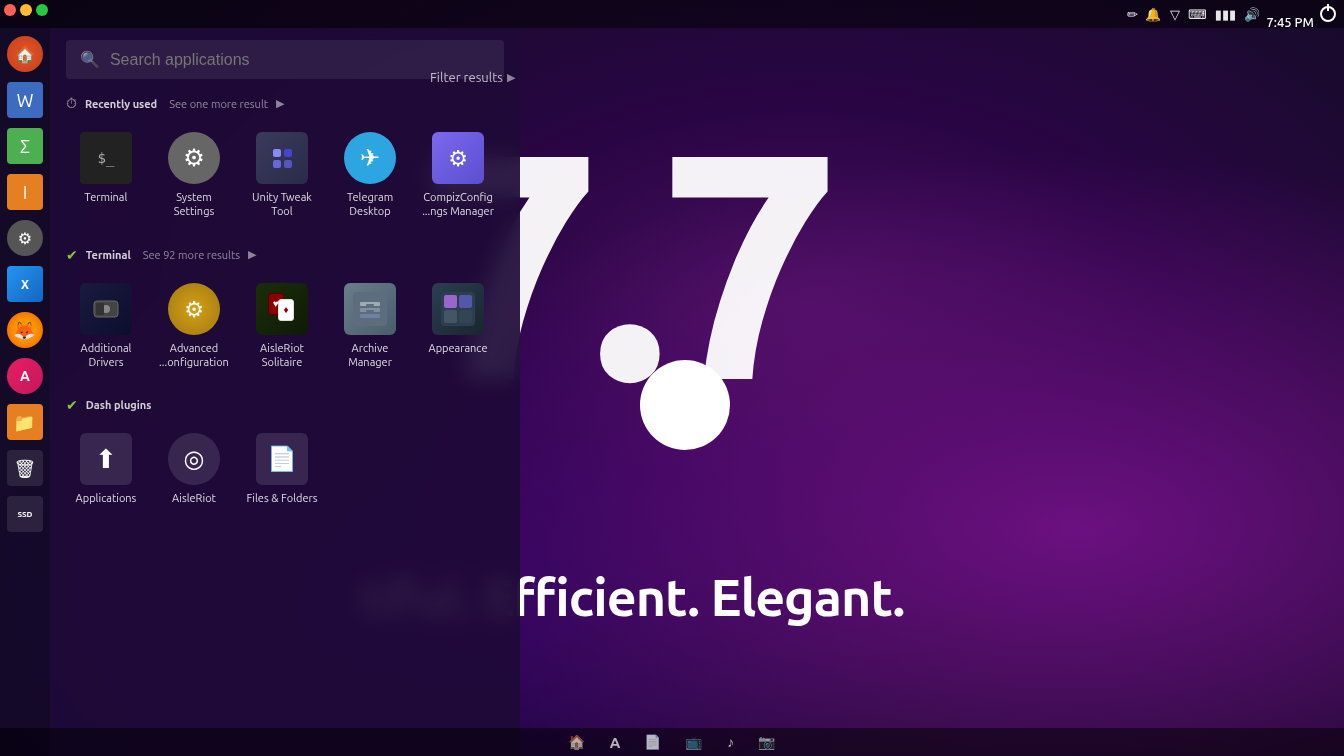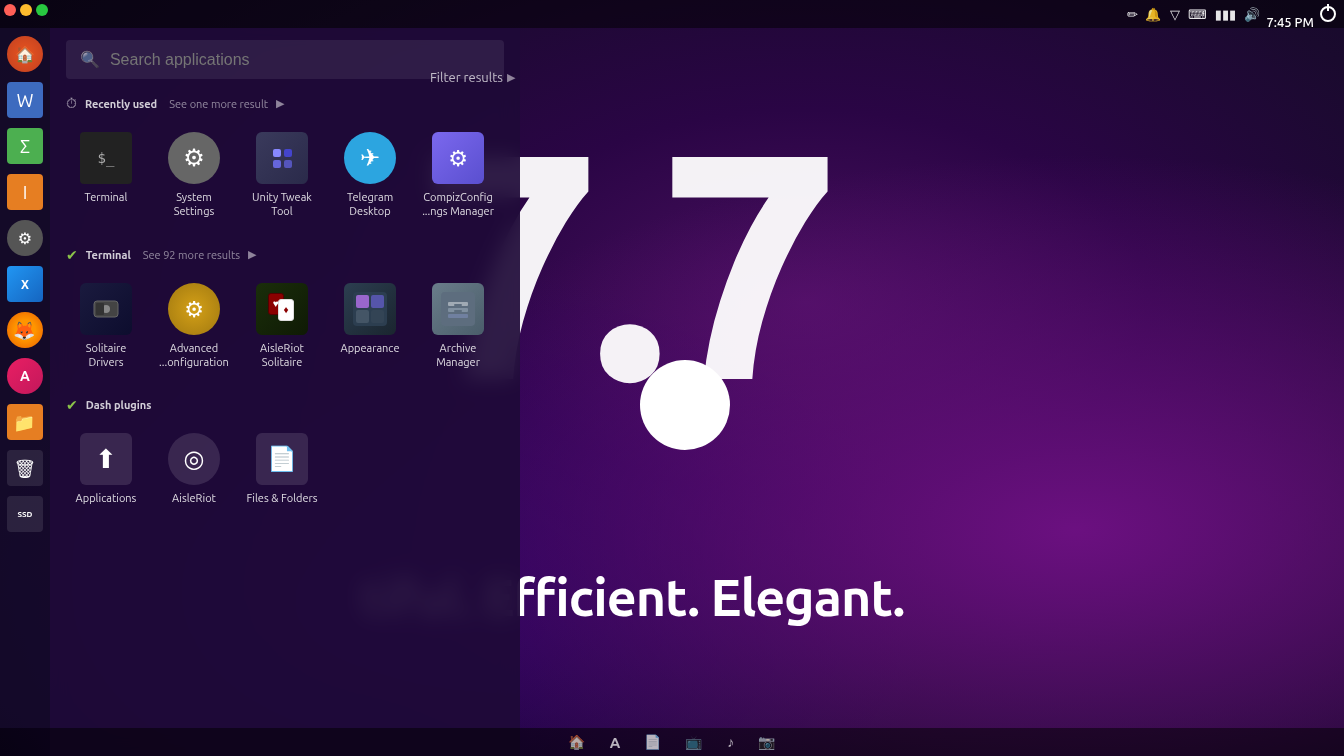--- a/index.html
+++ b/index.html
@@ -429,64 +429,64 @@
   <div class="app-grid">
 
     <div class="app-item">
       <div class="app-icon-box" style="background:linear-gradient(135deg,#1a1a3e,#0d0d2e);border-radius:6px;color:white;display:flex;align-items:center;justify-content:center;font-size:22px;">
         <svg width="32" height="32" viewBox="0 0 32 32">
           <rect x="4" y="8" width="24" height="16" rx="3" fill="#444" stroke="#666" stroke-width="1"></rect>
           <circle cx="16" cy="16" r="4" fill="#888"></circle>
           <rect x="6" y="10" width="8" height="12" rx="1" fill="#333"></rect>
         </svg>
       </div>
-      <span class="app-label">Solitaire Drivers</span>
+      <span class="app-label">Additional Drivers</span>
     </div>
 
     <div class="app-item">
       <div class="app-icon-box" style="background:radial-gradient(circle,#d4a017,#a07810);border-radius:50%;color:white;display:flex;align-items:center;justify-content:center;font-size:22px;">⚙</div>
       <span class="app-label">Advanced ...onfiguration</span>
     </div>
 
     <div class="app-item">
       <div class="app-icon-box" style="background:linear-gradient(135deg,#1a2e0a,#0f1a05);border-radius:6px;color:white;display:flex;align-items:center;justify-content:center;font-size:22px;">
         <div style="position:relative;width:36px;height:36px;">
           <div style="position:absolute;top:2px;left:4px;width:16px;height:22px;background:#8B0000;border-radius:3px;border:1px solid #500;display:flex;align-items:center;justify-content:center;color:white;font-size:10px;">♥</div>
           <div style="position:absolute;top:8px;left:14px;width:16px;height:22px;background:white;border-radius:3px;border:1px solid #ddd;display:flex;align-items:center;justify-content:center;color:#8B0000;font-size:10px;">♦</div>
         </div>
       </div>
       <span class="app-label">AisleRiot Solitaire</span>
-    </div>
-
-    <div class="app-item">
-      <div class="app-icon-box" style="background:linear-gradient(135deg,#2c3e50,#1a252f);border-radius:6px;color:#8888ff;display:flex;align-items:center;justify-content:center;font-size:28px;">
-        <svg width="34" height="34" viewBox="0 0 34 34">
-          <rect width="34" height="34" rx="4" fill="#2c3e50"></rect>
-          <rect x="3" y="3" width="13" height="13" rx="2" fill="#9966cc"></rect>
-          <rect x="18" y="3" width="13" height="13" rx="2" fill="#5555aa"></rect>
-          <rect x="3" y="18" width="13" height="13" rx="2" fill="#445566"></rect>
-          <rect x="18" y="18" width="13" height="13" rx="2" fill="#334455"></rect>
-        </svg>
-      </div>
-      <span class="app-label">Appearance</span>
     </div>
 
     <div class="app-item">
       <div class="app-icon-box" style="background:linear-gradient(135deg,#6a7d8a,#4a5d6a);border-radius:6px;color:white;display:flex;align-items:center;justify-content:center;font-size:22px;">
         <svg width="34" height="34" viewBox="0 0 34 34">
           <rect width="34" height="34" rx="4" fill="#5d6d7e"></rect>
           <rect x="7" y="10" width="20" height="4" rx="1" fill="#a0aab4"></rect>
           <rect x="7" y="16" width="20" height="4" rx="1" fill="#8090a0"></rect>
           <rect x="7" y="22" width="20" height="4" rx="1" fill="#7080a0"></rect>
           <rect x="13" y="12" width="8" height="2" rx="1" fill="#5d6d7e"></rect>
           <rect x="13" y="18" width="8" height="2" rx="1" fill="#5d6d7e"></rect>
         </svg>
       </div>
       <span class="app-label">Archive Manager</span>
     </div>
+
+    <div class="app-item">
+      <div class="app-icon-box" style="background:linear-gradient(135deg,#2c3e50,#1a252f);border-radius:6px;color:#8888ff;display:flex;align-items:center;justify-content:center;font-size:28px;">
+        <svg width="34" height="34" viewBox="0 0 34 34">
+          <rect width="34" height="34" rx="4" fill="#2c3e50"></rect>
+          <rect x="3" y="3" width="13" height="13" rx="2" fill="#9966cc"></rect>
+          <rect x="18" y="3" width="13" height="13" rx="2" fill="#5555aa"></rect>
+          <rect x="3" y="18" width="13" height="13" rx="2" fill="#445566"></rect>
+          <rect x="18" y="18" width="13" height="13" rx="2" fill="#334455"></rect>
+        </svg>
+      </div>
+      <span class="app-label">Appearance</span>
+    </div>
   </div>
 
   <div class="section-header">
     <span class="section-check">✔</span>
     <span class="section-title">Dash plugins</span>
   </div>
 
   <div class="app-grid">
 
     <div class="app-item">

